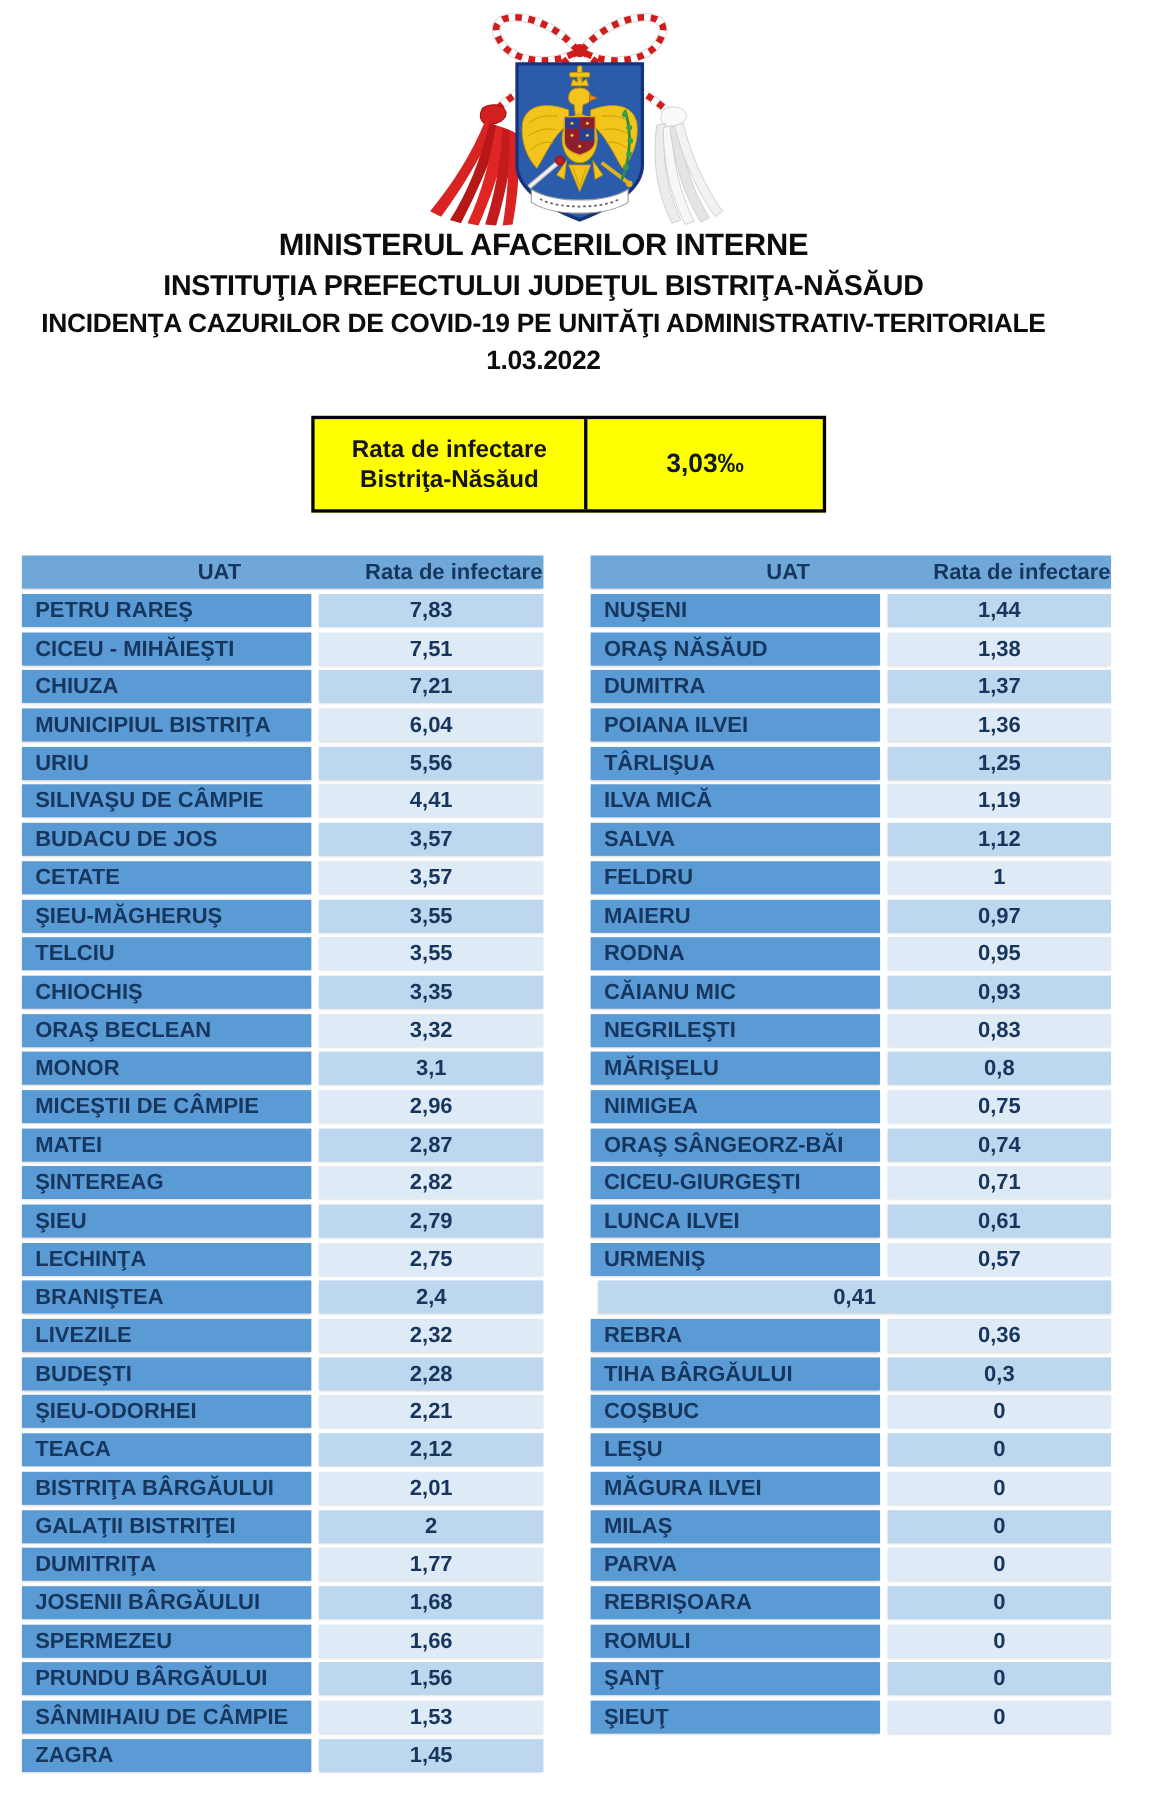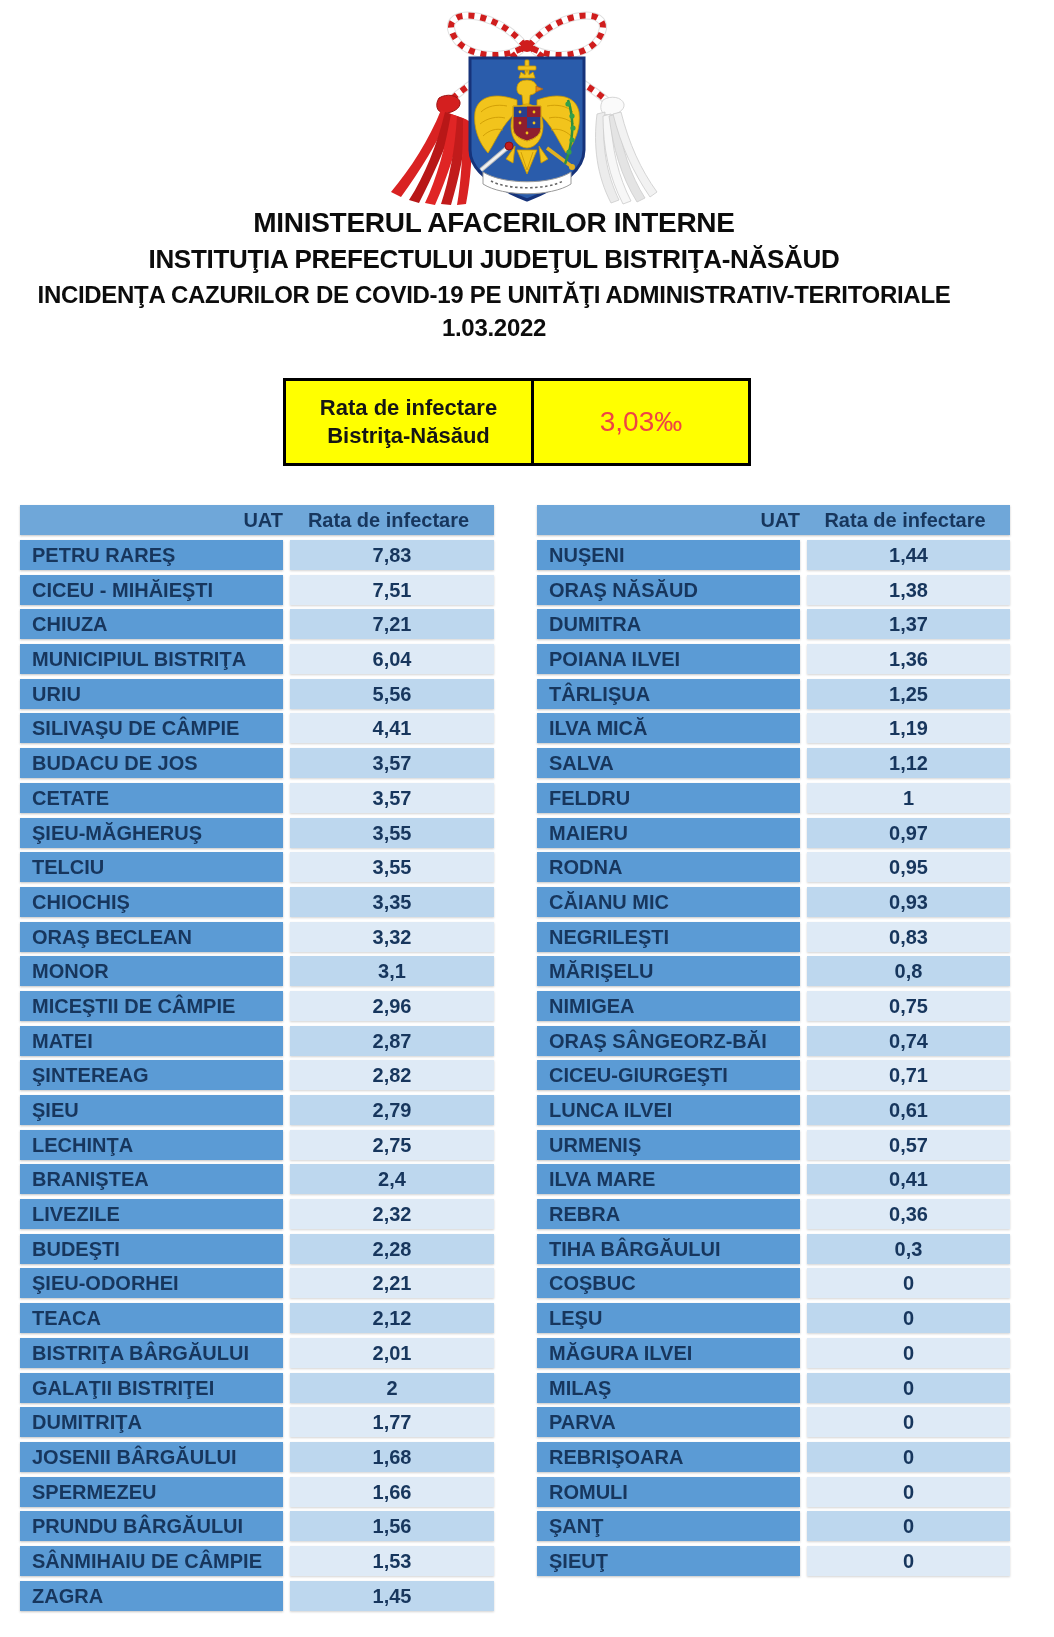--- a/index.html
+++ b/index.html
@@ -22,31 +22,31 @@
     position:absolute;top:378px;left:283px;width:468px;height:88px;
     display:flex;border:3px solid #000;box-sizing:border-box;background:#ffff00;
   }
   #ratebox .left{
     width:245px;border-right:3px solid #000;display:flex;flex-direction:column;
     justify-content:center;align-items:center;font-weight:bold;font-size:22px;
     color:#151515;line-height:1.28;text-align:center;
   }
   #ratebox .right{
     flex:1;display:flex;align-items:center;justify-content:center;
-    font-weight:normal;font-size:28px;color:#ef4444;
+    font-weight:bold;font-size:24px;color:#0f172a;
   }
   
   .uat-table{position:absolute;top:505px;}
   #table-left{left:20px;width:474px;}
   #table-right{left:537px;width:473px;}
   .thead{
     display:flex;height:30px;margin-bottom:5px;background:#6fa7d9;
     box-shadow:0 1px 2px rgba(80,80,80,.35);
   }
-  .thead .th-uat{width:263px;text-align:right;}
+  .thead .th-uat{width:263px;text-align:center;margin-left:48px;}
   .thead .th-rate{flex:1;text-align:center;}
   .thead span{font-weight:bold;font-size:20px;line-height:30px;color:#17365d;}
   .row{display:flex;height:30px;margin-bottom:4.7px;}
   .cell-name{
     width:263px;background:#5b9bd5;color:#17365d;font-weight:bold;font-size:20px;
     line-height:30px;padding-left:12px;box-sizing:border-box;white-space:nowrap;
     overflow:hidden;box-shadow:0 1px 2px rgba(80,80,80,.35);
   }
   .cell-gap{width:7px;}
   .cell-rate{
@@ -470,21 +470,20 @@
     <div class="cell-rate">0,61</div>
   </div>
 
   <div class="row">
     <div class="cell-name">URMENIŞ</div>
     <div class="cell-gap"></div>
     <div class="cell-rate">0,57</div>
   </div>
 
   <div class="row">
-    <div class="cell-name">ILVA MARE</div>
     <div class="cell-gap"></div>
     <div class="cell-rate">0,41</div>
   </div>
 
   <div class="row">
     <div class="cell-name">REBRA</div>
     <div class="cell-gap"></div>
     <div class="cell-rate">0,36</div>
   </div>
 

